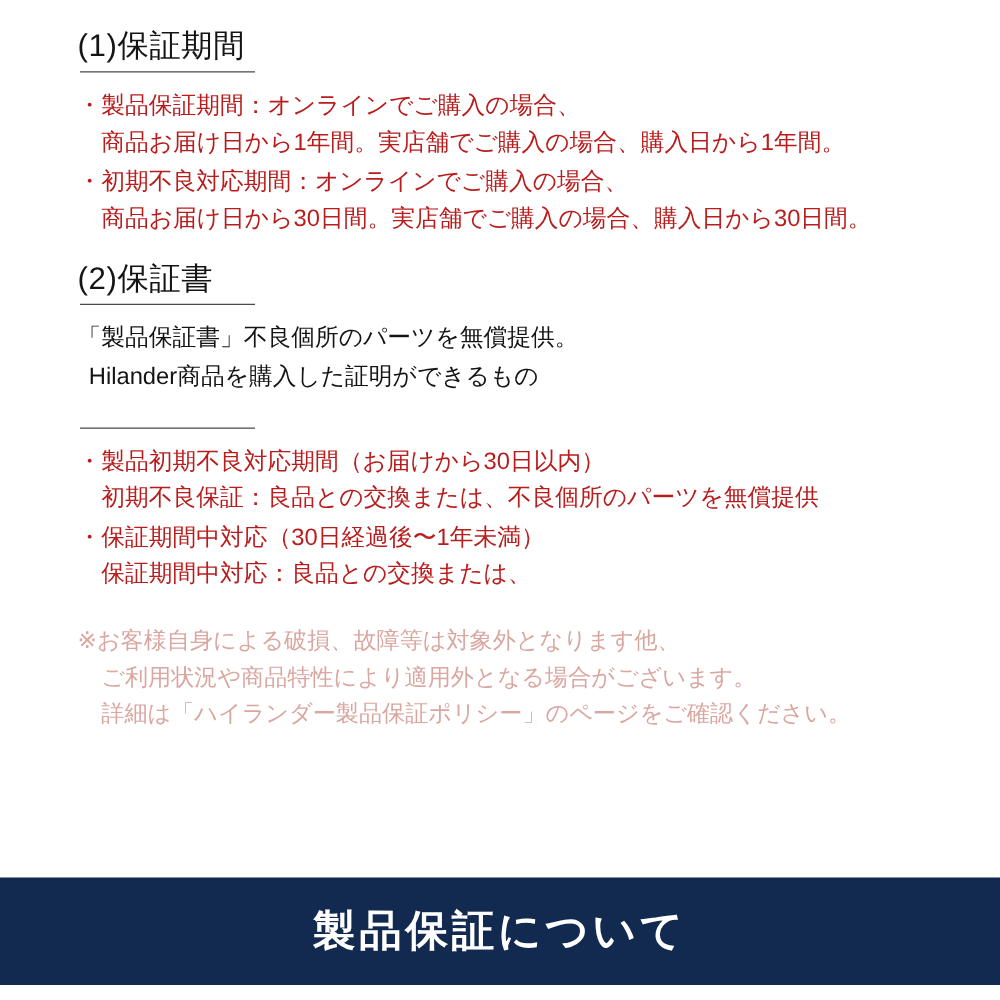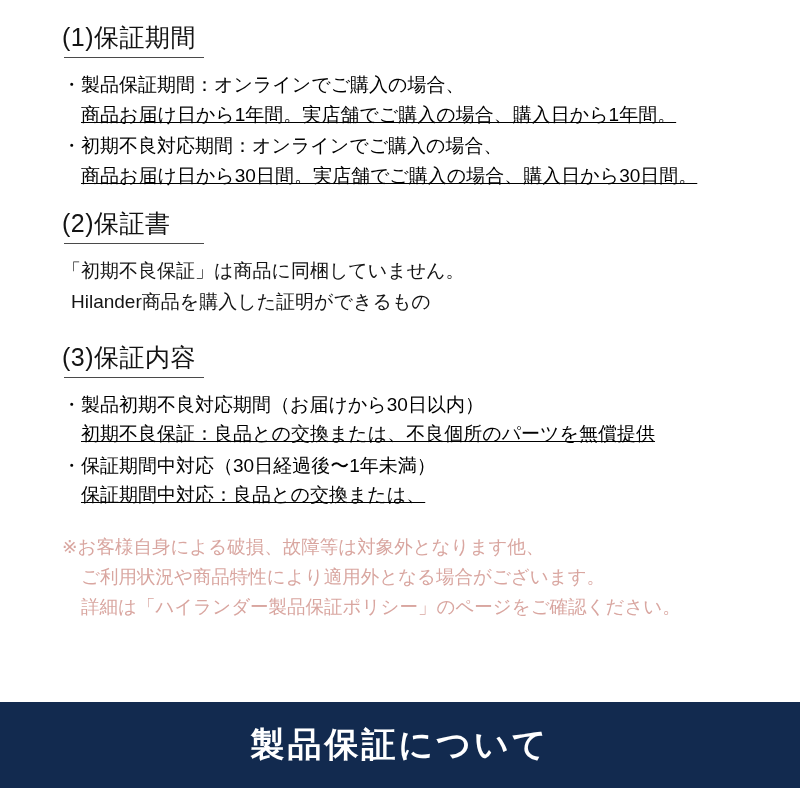--- a/index.html
+++ b/index.html
@@ -44,30 +44,29 @@
   }
   .list {
     margin: 0;
     padding: 0;
     list-style: none;
   }
   .list-item {
     font-size: 19px;
     line-height: 1.55;
     margin-bottom: 2px;
-    color: #000000;
+    color: #b91c1c;
   }
   .list-item .line1 {
     display: block;
     text-indent: 0;
   }
   .list-item .line2 {
     display: block;
     padding-left: 19px;
-    text-decoration: underline;
   }
   .para {
     font-size: 19px;
     line-height: 1.62;
     color: #141414;
     margin: 0;
   }
   .para .l {
     display: block;
   }
@@ -125,27 +124,26 @@
           <span class="line1">・初期不良対応期間：オンラインでご購入の場合、</span>
           <span class="line2">商品お届け日から30日間。実店舗でご購入の場合、購入日から30日間。</span>
         </li>
       </ul>
     </div>
 
     <div class="section sec2">
       <h2 class="section-heading">(2)保証書</h2>
       <div class="rule"></div>
       <p class="para">
-        <span class="l">「初期不良保証」は商品に同梱していません。</span>
+        <span class="l">「製品保証書」不良個所のパーツを無償提供。</span>
         <span class="l indent">Hilander商品を購入した証明ができるもの</span>
       </p>
     </div>
 
     <div class="section sec3">
-      <h2 class="section-heading">(3)保証内容</h2>
       <div class="rule"></div>
       <ul class="list">
         <li class="list-item">
           <span class="line1">・製品初期不良対応期間（お届けから30日以内）</span>
           <span class="line2">初期不良保証：良品との交換または、不良個所のパーツを無償提供</span>
         </li>
         <li class="list-item">
           <span class="line1">・保証期間中対応（30日経過後〜1年未満）</span>
           <span class="line2">保証期間中対応：良品との交換または、</span>
         </li>

